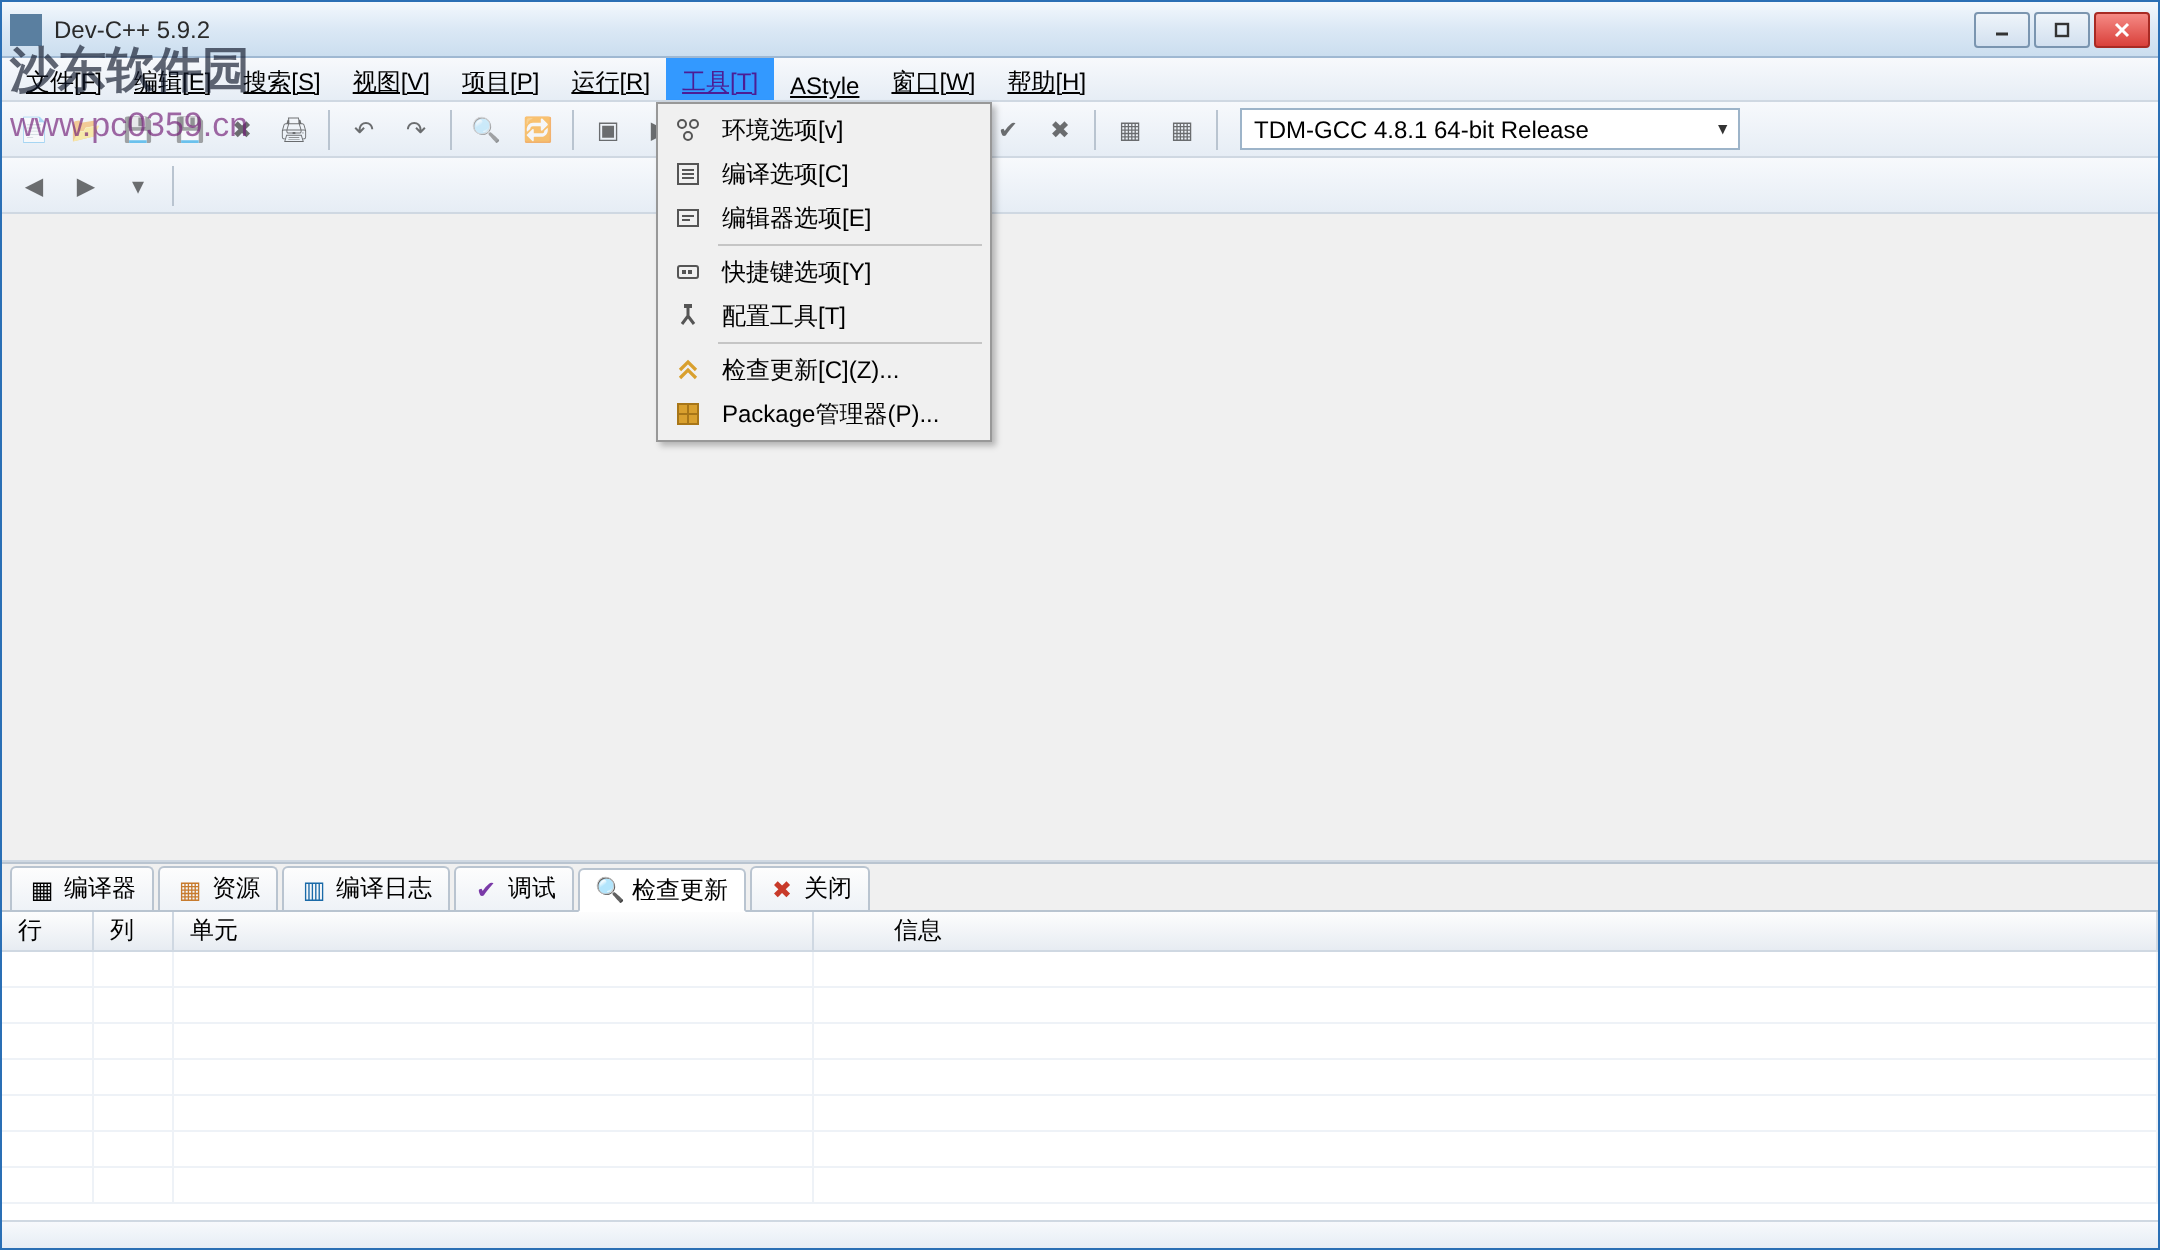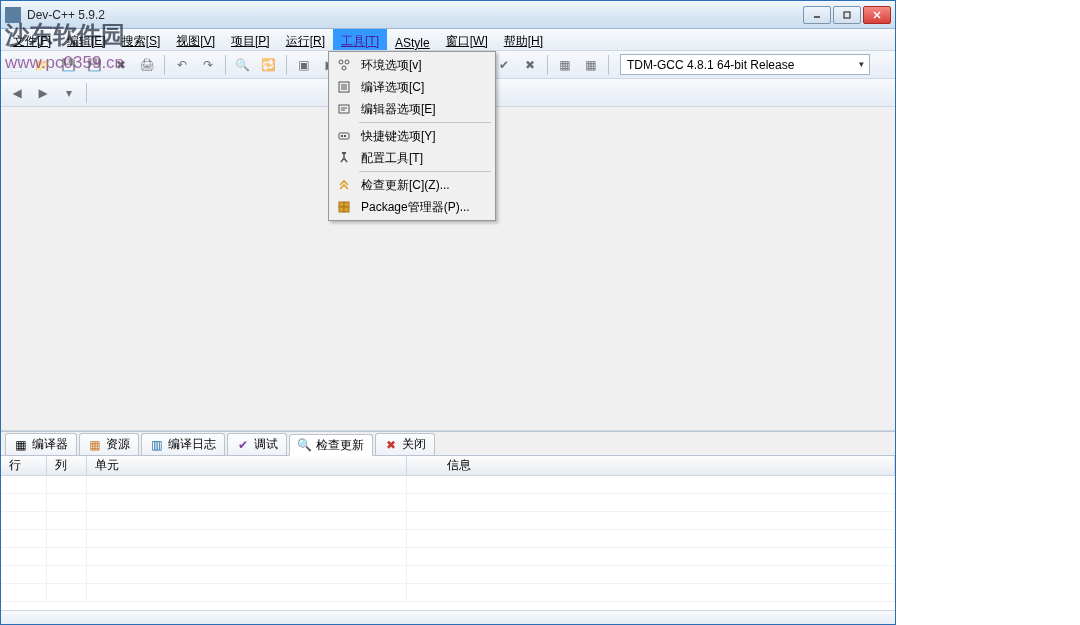--- a/index.html
+++ b/index.html
@@ -1,18 +1,18 @@
 <!DOCTYPE html>
 <html><head>
 <meta charset="utf-8">
 <style>
 * { box-sizing: border-box; margin: 0; padding: 0; font-family: "Microsoft YaHei", SimSun, Arial, sans-serif; font-size: 12px; }
 body { background: #fff; overflow: hidden; }
 
-.window { width: 896px; height: 625px; border: 1px solid #2a6fb5; position: relative; background: #fff; display: flex; flex-direction: column; }
+.window { width: 1080px; height: 625px; border: 1px solid #2a6fb5; position: relative; background: #fff; display: flex; flex-direction: column; }
 
 .titlebar { height: 28px; background: linear-gradient(to bottom, #f3f8fd 0%, #dbe8f5 50%, #cbdeef 100%); border-bottom: 1px solid #9fb8d2; display: flex; align-items: center; padding: 0 4px; position: relative; }
 .titlebar-icon { width: 16px; height: 16px; background: #5a7fa0; margin-right: 6px; }
 .titlebar-text { color: #2a2a2a; font-size: 12px; flex: 1; }
 .win-controls { display: flex; gap: 2px; }
 .win-btn { width: 28px; height: 18px; border: 1px solid #7a95b0; background: linear-gradient(to bottom,#eef4fa,#d2e0ef); border-radius: 2px; display: flex; align-items: center; justify-content: center; font-size: 10px; cursor: pointer; }
 .win-btn.close { background: linear-gradient(to bottom,#f58a85,#d9403a); border-color: #a82a24; color: #fff; font-weight: bold; }
 .win-btn svg { width: 10px; height: 10px; }
 
 .menubar { height: 22px; background: linear-gradient(to bottom,#f7f9fc,#e6edf5); border-bottom: 1px solid #cfd8e2; display: flex; align-items: stretch; padding-left: 4px; }

